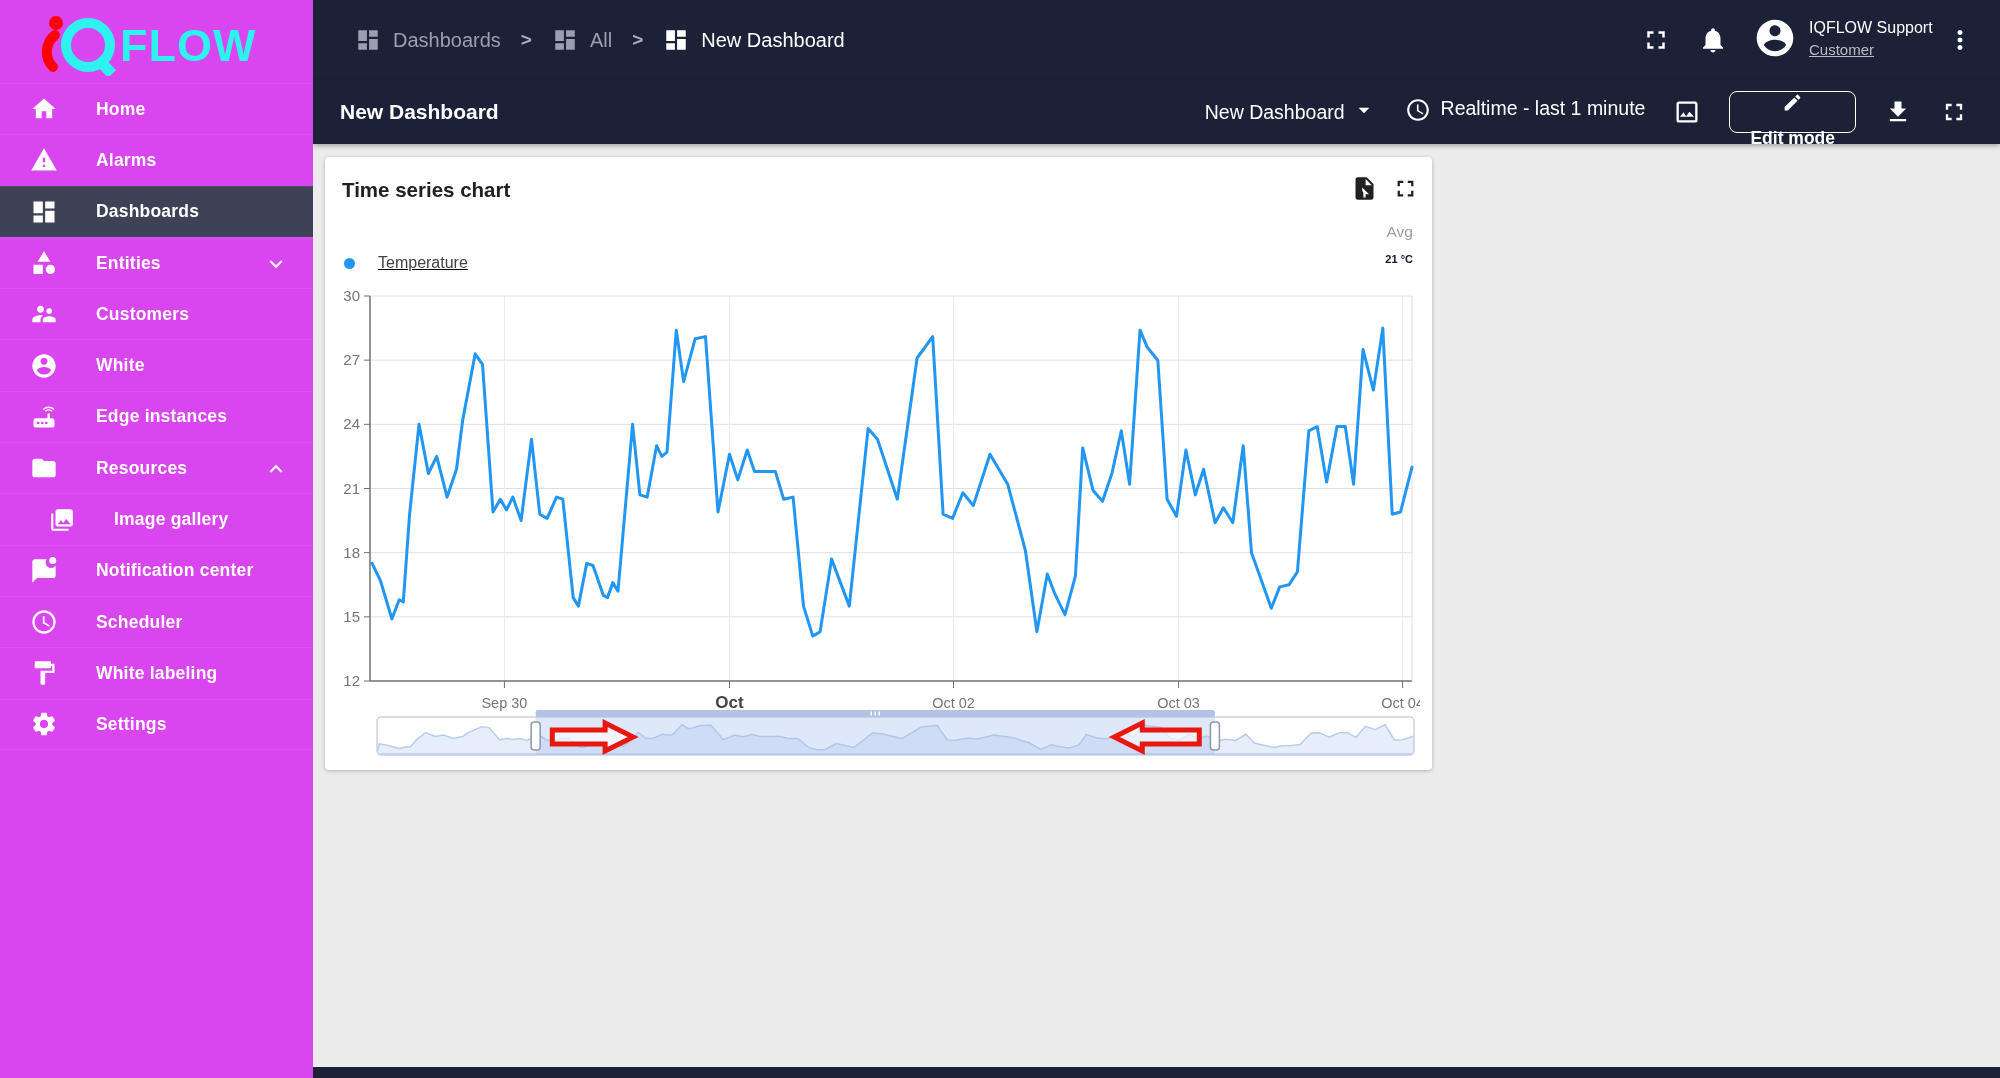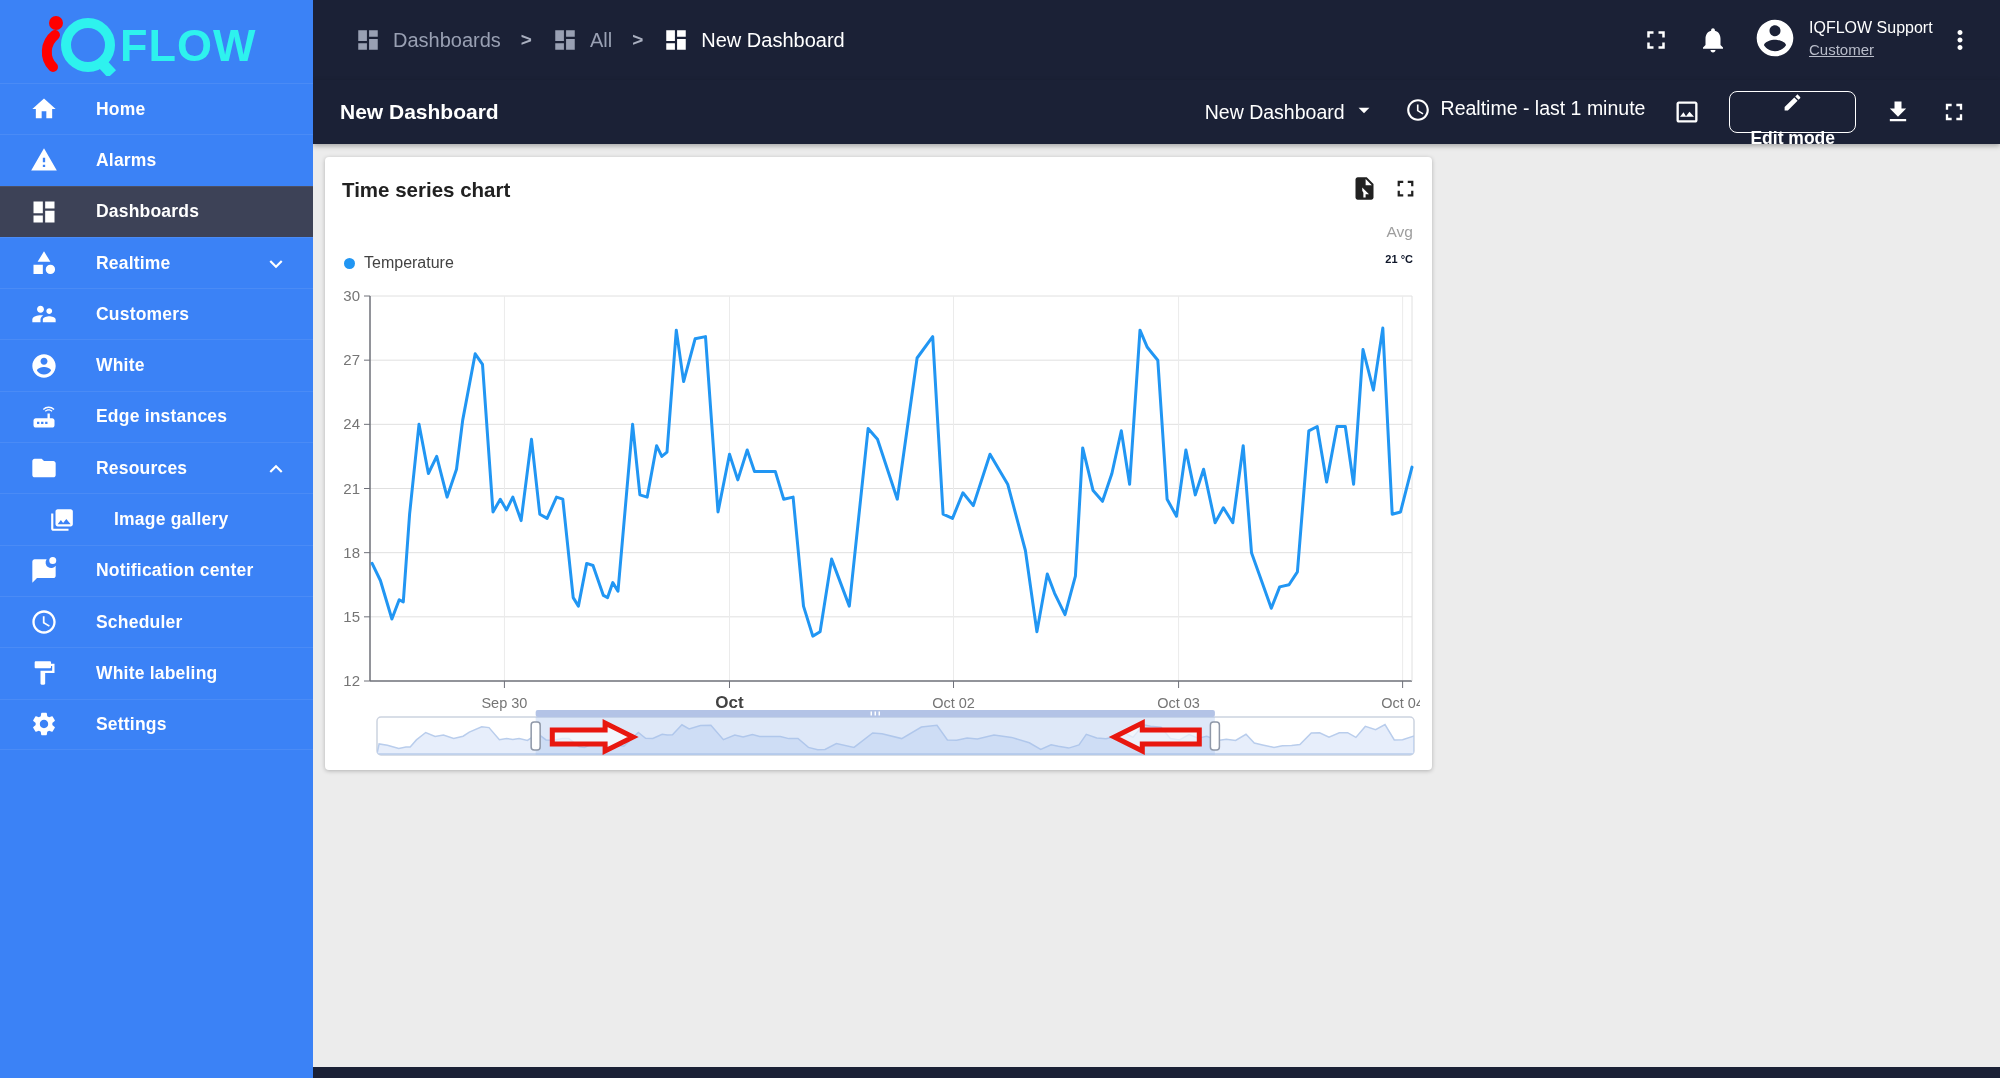--- a/index.html
+++ b/index.html
@@ -1,20 +1,20 @@
 <!DOCTYPE html>
 <html><head>
 <meta charset="utf-8">
 <style>
   html,body{margin:0;padding:0;width:2000px;height:1078px;overflow:hidden;
     background:#ececec;font-family:"Liberation Sans","DejaVu Sans",sans-serif;}
   #app{position:relative;width:2000px;height:1078px;}
 
   
-  .sidebar{position:absolute;left:0;top:0;width:313px;height:1078px;background:#3b82f6;z-index:3;}
+  .sidebar{position:absolute;left:0;top:0;width:313px;height:1078px;background:#d946ef;z-index:3;}
   .logo{position:absolute;left:38px;top:6px;width:250px;height:70px;}
   .sb-nav{position:absolute;left:0;top:83px;width:313px;}
   .sb-item{position:relative;display:flex;align-items:center;height:51.3px;
     padding-left:30px;box-sizing:border-box;border-top:1px solid rgba(255,255,255,.08);
     color:#fff;cursor:pointer;gap:12px;}
   .sb-item:last-child{border-bottom:1px solid rgba(255,255,255,.08);}
   .sb-item.selected{background:#3d4257;}
   .sb-item .sb-icon{width:28px;height:28px;display:flex;align-items:center;justify-content:center;}
   .sb-item.indent{padding-left:48px;}
   .sb-item .sb-label{margin-left:26px;font-size:17.5px;font-weight:bold;letter-spacing:.2px;}
@@ -46,21 +46,21 @@
     font-family:inherit;flex-direction:column;}
 
   
   .content{position:absolute;left:313px;top:144px;width:1687px;height:934px;background:#ececec;}
   .card{position:absolute;left:12px;top:13px;width:1107px;height:613px;background:#fff;border-radius:4px;
     box-shadow:0 1px 4px rgba(0,0,0,.25);}
   .card-title{position:absolute;left:17px;top:21px;font-size:20.5px;font-weight:bold;color:#212121;}
   .card-actions{position:absolute;right:13px;top:18px;display:flex;gap:14px;}
   .agg-label{position:absolute;right:19px;top:66px;font-size:15.5px;color:#9e9e9e;}
   .agg-value{position:absolute;right:19px;top:96px;font-size:11px;font-weight:bold;color:#0f172a;}
-  .legend{position:absolute;left:19px;top:97px;display:flex;align-items:center;gap:9px;cursor:pointer;}
+  .legend{position:absolute;left:19px;top:97px;display:flex;align-items:center;gap:23px;cursor:pointer;text-decoration:underline;}
   .legend-dot{width:11px;height:11px;border-radius:50%;}
   .legend-label{font-size:16px;color:#424242;}
   #chart-svg{position:absolute;left:0;top:0;}
   .bottom-strip{position:absolute;left:0;top:1067px;width:2000px;height:11px;background:#1b2136;}
 </style>
 </head>
 <body>
 
 <div id="app">
 
@@ -96,21 +96,21 @@
             </svg>
           </span>
           <span class="sb-label">Dashboards</span>
         </div>
         <div class="sb-item">
           <span class="sb-icon">
             <svg viewBox="0 0 24 24" width="28" height="28">
               <path fill="#ffffff" d="M12 2l-5.5 9h11L12 2zm5.5 11.5a4 4 0 1 0 0 8 4 4 0 0 0 0-8zM3 21.5h8v-8H3v8z"></path>
             </svg>
           </span>
-          <span class="sb-label">Realtime</span>
+          <span class="sb-label">Entities</span>
           <span class="sb-chevron"><svg viewBox="0 0 24 24" width="26" height="26">
               <path fill="#ffffff" d="M7.41 8.59 12 13.17l4.59-4.58L18 10l-6 6-6-6 1.41-1.41z"></path>
             </svg></span>
         </div>
         <div class="sb-item">
           <span class="sb-icon">
             <svg viewBox="0 0 24 24" width="28" height="28">
               <path fill="#ffffff" d="M16.5 12c1.38 0 2.49-1.12 2.49-2.5S17.88 7 16.5 7 14 8.12 14 9.5s1.12 2.5 2.5 2.5zM9 11c1.66 0 2.99-1.34 2.99-3S10.66 5 9 5 6 6.34 6 8s1.34 3 3 3zm7.5 3c-1.83 0-5.5.92-5.5 2.75V19h11v-2.25c0-1.83-3.67-2.75-5.5-2.75zM9 13c-2.33 0-7 1.17-7 3.5V19h7v-2.25c0-.85.33-2.34 2.37-3.47C10.5 13.1 9.66 13 9 13z"></path>
             </svg>
           </span>

